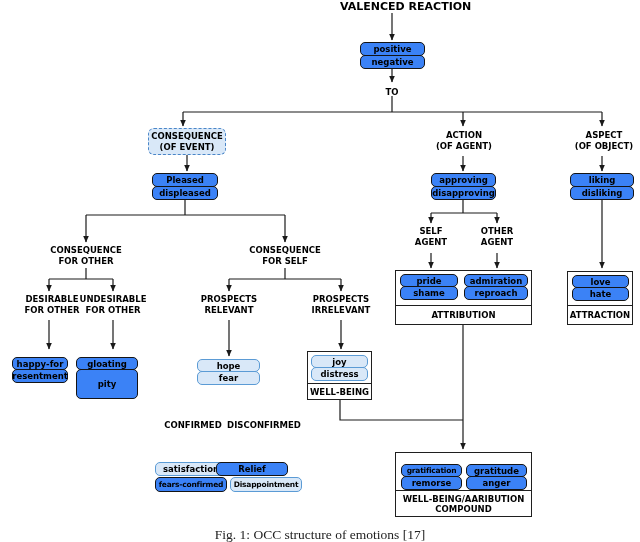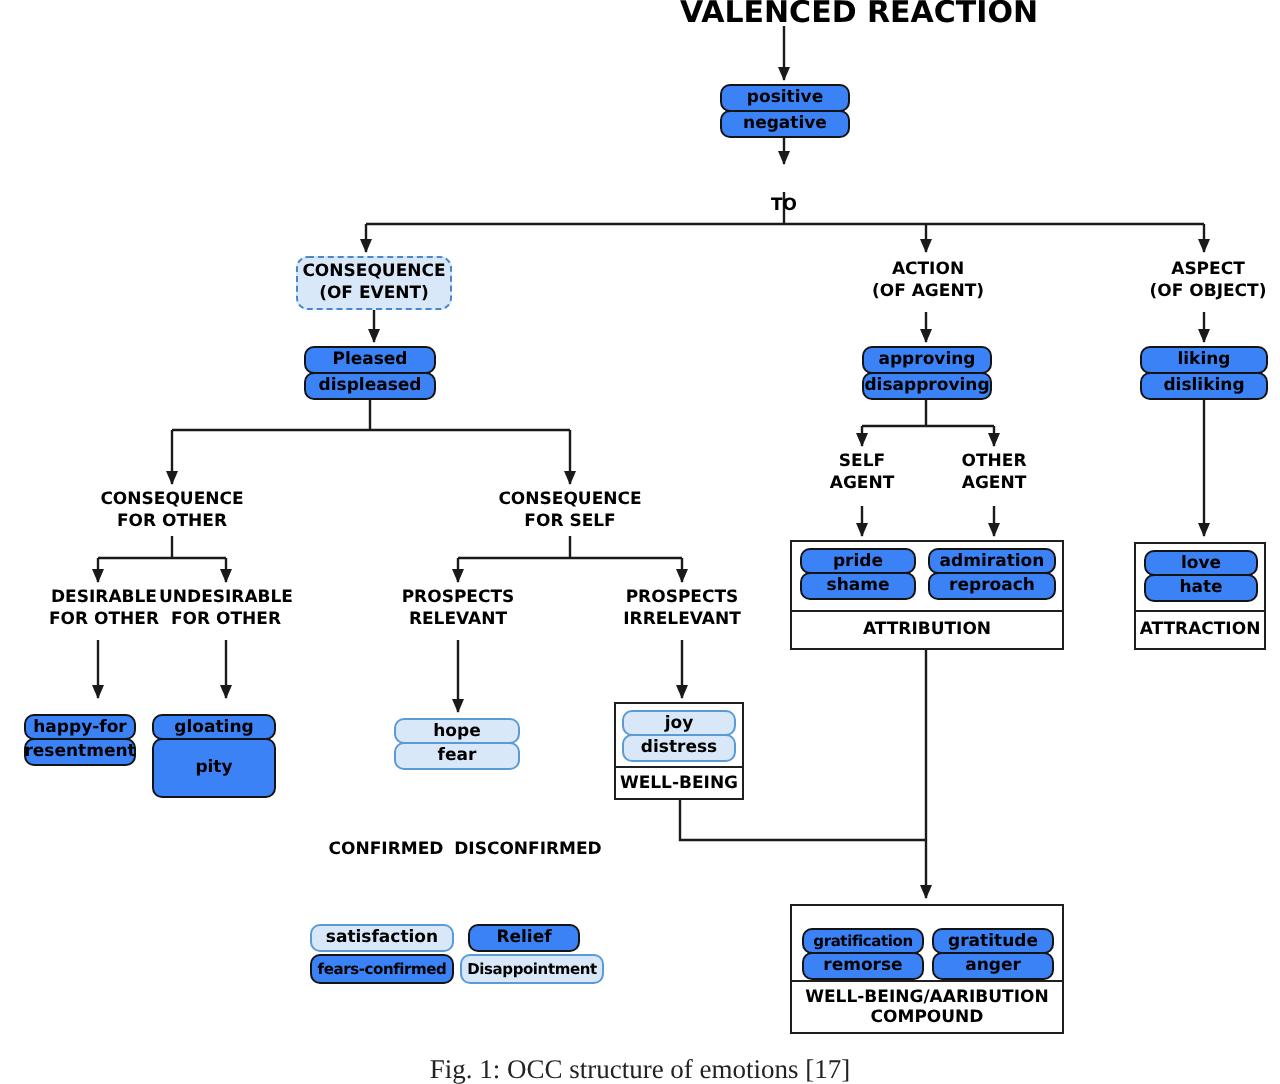--- a/index.html
+++ b/index.html
@@ -147,21 +147,21 @@
     </div>
   <div class="pill blue" style="left:197px;top:371px;width:63px;height:14px;">
       <span>fear</span>
     </div>
   <div class="pill blue" style="left:155px;top:462px;width:72px;height:14px;">
       <span>satisfaction</span>
     </div>
   <div class="pill tight" style="left:155px;top:477px;width:72px;height:15px;">
       <span>fears-confirmed</span>
     </div>
-  <div class="pill" style="left:234px;top:462px;width:56px;height:14px;">
+  <div class="pill" style="left:216px;top:462px;width:72px;height:14px;">
       <span>Relief</span>
     </div>
   <div class="pill blue tight" style="left:230px;top:477px;width:72px;height:15px;">
       <span>Disappointment</span>
     </div>
 
   <div class="pill blue" style="left:311px;top:355px;width:57px;height:13px;">
       <span>joy</span>
     </div>
   <div class="pill blue" style="left:311px;top:367px;width:57px;height:14px;">
@@ -194,24 +194,24 @@
   <div class="pill" style="left:401px;top:476px;width:61px;height:14px;">
       <span>remorse</span>
     </div>
   <div class="pill" style="left:466px;top:464px;width:61px;height:13px;">
       <span>gratitude</span>
     </div>
   <div class="pill" style="left:466px;top:476px;width:61px;height:14px;">
       <span>anger</span>
     </div>
 
-  <div class="lbl" style="left:340px;top:1px;width:120px;font-size:15px;">
+  <div class="lbl" style="left:340px;top:1px;width:120px;font-size:11px;">
       <span>VALENCED REACTION</span>
     </div>
-  <div class="lbl" style="left:377px;top:98px;width:30px;">
+  <div class="lbl" style="left:377px;top:87px;width:30px;">
       <span>TO</span>
     </div>
 
   <div class="lbl" style="left:424px;top:130px;width:80px;">
     <span>ACTION</span>
     <span>(OF AGENT)</span>
   </div>
   <div class="lbl" style="left:564px;top:130px;width:80px;">
     <span>ASPECT</span>
     <span>(OF OBJECT)</span>

